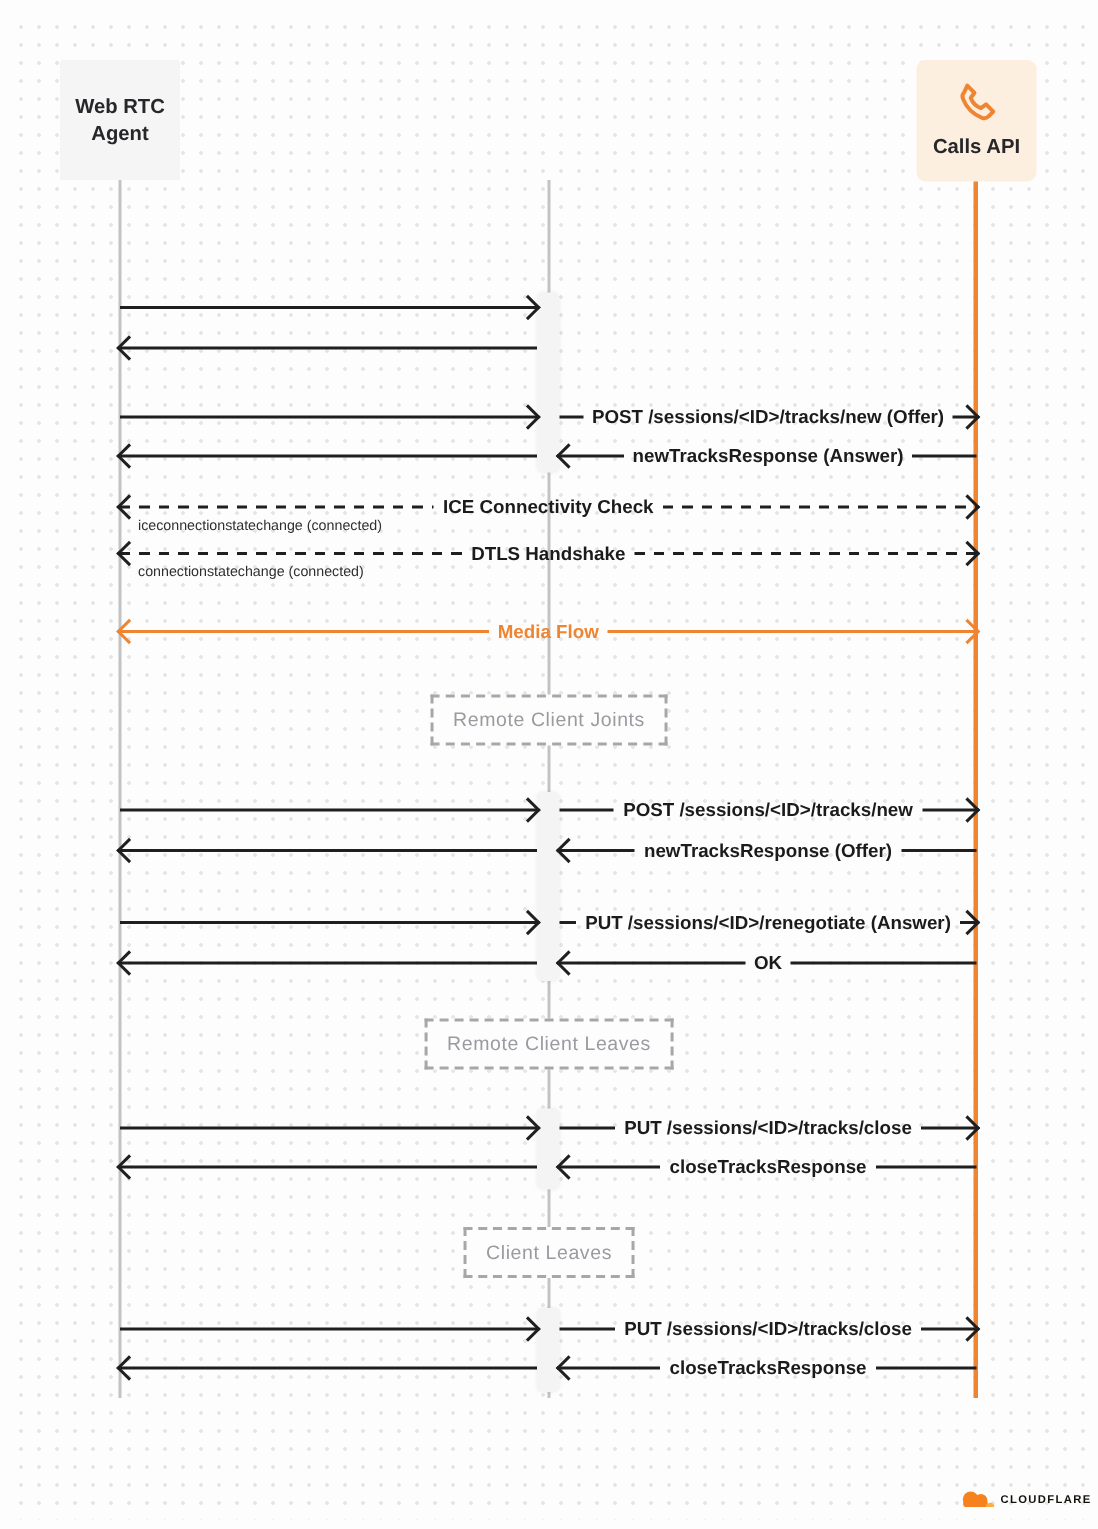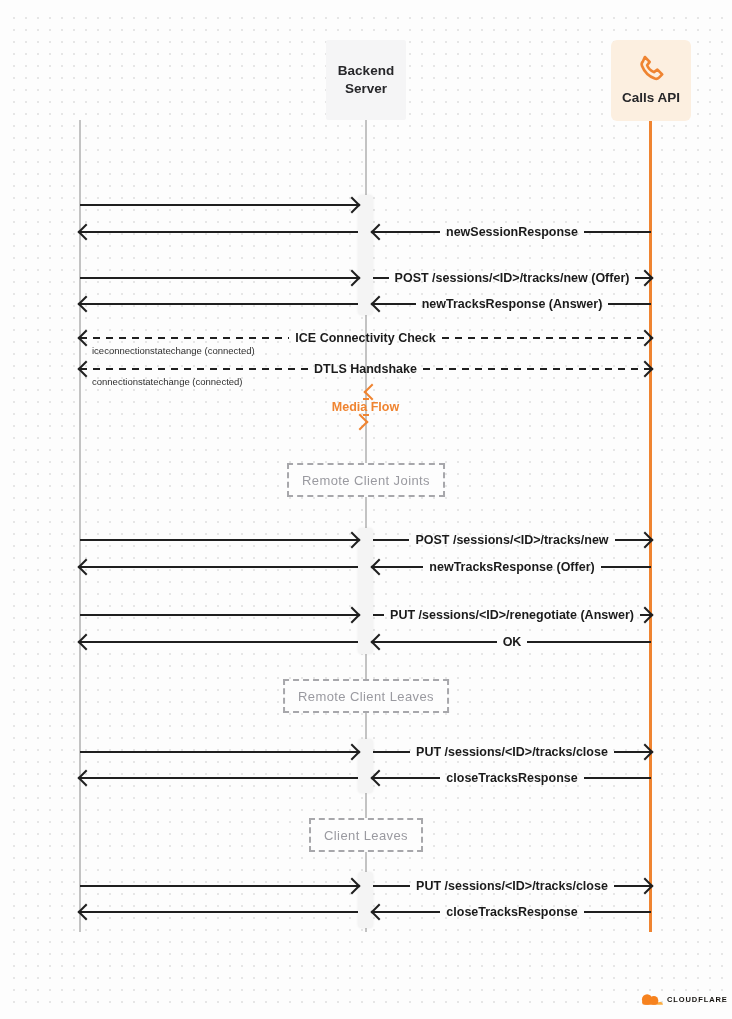--- a/index.html
+++ b/index.html
@@ -55,22 +55,22 @@
 
   <div class="lifeline" style="left:79px;"></div>
   <div class="lifeline" style="left:365px;"></div>
   <div class="lifeline orange" style="left:649px;"></div>
 
   <div class="activation" style="top:195px;height:120px;"></div>
   <div class="activation" style="top:528px;height:126px;"></div>
   <div class="activation" style="top:739px;height:54px;"></div>
   <div class="activation" style="top:872px;height:56px;"></div>
 
-  <div class="actor" style="left:326px;top:40px;">
-    <span>Backend Server</span>
+  <div class="actor" style="left:40px;top:40px;">
+    <span>Web RTC Agent</span>
   </div>
   <div class="actor api" style="left:611px;top:40px;">
     <svg width="32" height="32" viewBox="0 0 24 24">
       <path d="M7.4 3.8 L11 7.4 L9.1 10 C10 12.3 11.9 14.2 14.2 15.1 L16.8 13.2 L20.4 16.8 L18 19.2 C17.2 20 15.9 20.3 14.8 19.9 C10.4 18.2 6.9 14.7 5.2 10.3 C4.8 9.2 5.1 7.9 5.9 7.1 Z" fill="none" stroke="#ef8431" stroke-width="2" stroke-linejoin="round" stroke-linecap="round"></path>
     </svg>
     <span>Calls API</span>
   </div>
 
   <div class="group-box" style="top:679px;">
     <span>Remote Client Leaves</span>
@@ -83,26 +83,20 @@
   </div>
 
   <div class="msg" style="left:80px;top:194px;width:278px;">
     <div class="seg"></div>
     <div class="head r"></div>
   </div>
   <div class="msg" style="left:80px;top:221px;width:278px;">
     <div class="head l"></div>
     <div class="seg"></div>
   </div>
-  <div class="msg" style="left:373px;top:221px;width:278px;">
-    <div class="head l"></div>
-    <div class="seg"></div>
-    <span class="msg-label">newSessionResponse</span>
-    <div class="seg"></div>
-  </div>
 
   <div class="msg" style="left:80px;top:267px;width:278px;">
     <div class="seg"></div>
     <div class="head r"></div>
   </div>
   <div class="msg" style="left:373px;top:267px;width:278px;">
     <div class="seg"></div>
     <span class="msg-label">POST /sessions/&lt;ID&gt;/tracks/new (Offer)</span>
     <div class="seg"></div>
     <div class="head r"></div>
@@ -129,21 +123,21 @@
 
   <div class="msg" style="left:80px;top:358px;width:571px;">
     <div class="head l"></div>
     <div class="seg dash"></div>
     <span class="msg-label">DTLS Handshake</span>
     <div class="seg dash"></div>
     <div class="head r"></div>
   </div>
   <span class="sub-label" style="top:376px;">connectionstatechange (connected)</span>
 
-  <div class="msg" style="left:80px;top:386px;width:571px;flex-direction:column;">
+  <div class="msg" style="left:80px;top:410px;width:571px;">
     <div class="head l or"></div>
     <div class="seg or"></div>
     <span class="msg-label or">Media Flow</span>
     <div class="seg or"></div>
     <div class="head r or"></div>
   </div>
 
   <div class="msg" style="left:80px;top:529px;width:278px;">
     <div class="seg"></div>
     <div class="head r"></div>

